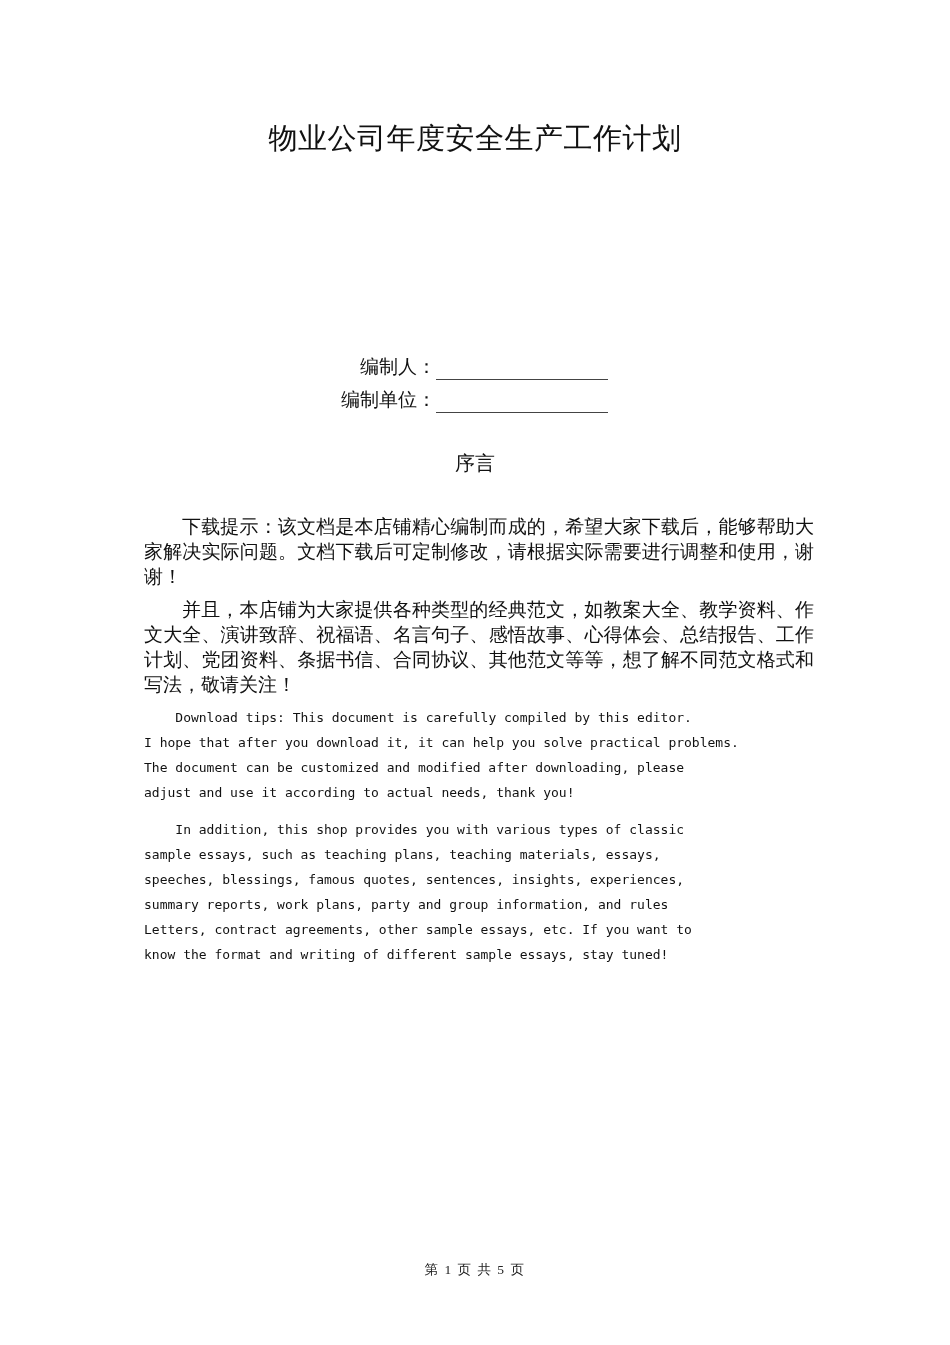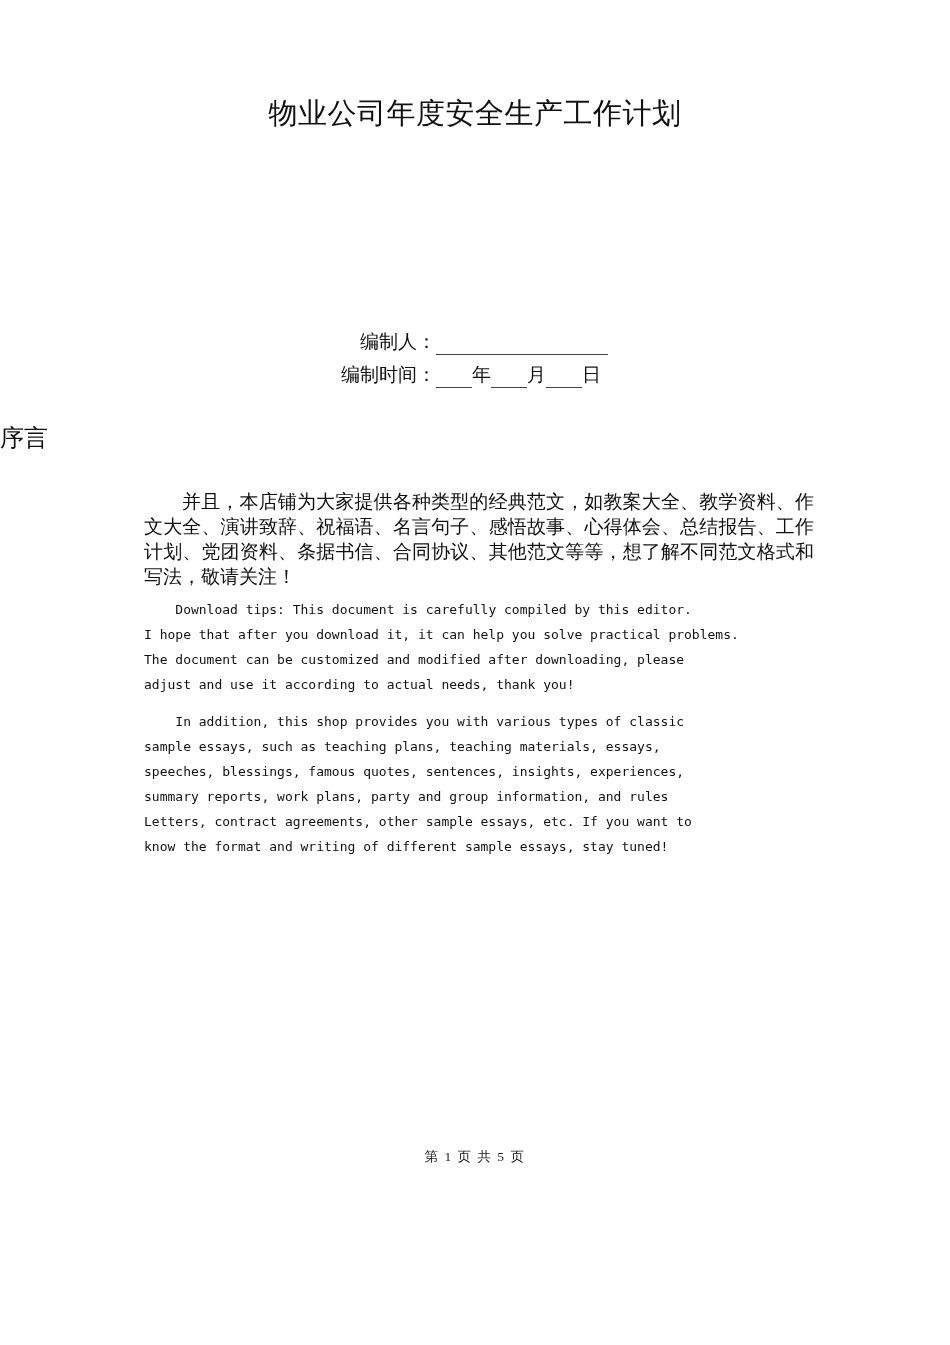--- a/index.html
+++ b/index.html
@@ -11,22 +11,22 @@
     position: relative;
     width: 950px;
     height: 1345px;
     margin: 0 auto;
     background: #ffffff;
     color: #111111;
     font-family: "Liberation Serif", "DejaVu Serif", serif;
     overflow: hidden;
   }
   .doc-title {
-    margin: 8px;
-    padding-top: 88px;
+    margin: 1px;
+    padding-top: 120px;
     font-size: 29px;
     font-weight: normal;
     line-height: 34px;
     text-align: center;
     letter-spacing: 0.5px;
   }
   .doc-subtitle {
     margin-top: 82px;
     font-size: 29px;
     line-height: 32px;
@@ -60,23 +60,24 @@
     width: 36px;
     height: 25px;
     border-bottom: 1px solid #444444;
   }
   .date-unit {
     display: inline-block;
     line-height: 27px;
   }
   .preface-heading {
     margin: 38px 0 0 0;
-    font-size: 24px;
+    font-size: 20px;
     font-weight: normal;
     line-height: 25px;
+    text-align: center;
   }
   .content {
     width: 735px;
     margin: 38px 0 0 144px;
   }
   .para-cn {
     width: 670px;
     margin: 0 0 8px 0;
     font-size: 19px;
     line-height: 25px;
@@ -86,21 +87,21 @@
   .para-en {
     margin: 0 0 12px 0;
     font-family: "DejaVu Sans Mono", "Liberation Mono", monospace;
     font-size: 13px;
     line-height: 25px;
     white-space: pre-wrap;
     text-align: left;
   }
   .page-footer {
     position: absolute;
-    top: 1148px;
+    top: 1261px;
     left: 0;
     width: 100%;
     text-align: center;
     font-size: 13.5px;
     letter-spacing: 1.5px;
     color: #222222;
   }
 </style>
 </head>
 <body>
@@ -109,33 +110,29 @@
 
   <h1 class="doc-title">物业公司年度安全生产工作计划</h1>
 
 
   <div class="cover-form">
     <div class="form-row">
       <span class="form-label">编制人：</span>
       <span class="blank-line"></span>
     </div>
     <div class="form-row">
-      <span class="form-label">编制时间：</span>
-      <span class="blank-short"></span>
-      <span class="date-unit">年</span>
-      <span class="blank-short"></span>
-      <span class="date-unit">月</span>
-      <span class="blank-short"></span>
-      <span class="date-unit">日</span>
+      <span class="form-label">编制单位：</span>
+      <span class="blank-line"></span>
     </div>
   </div>
 
   <h2 class="preface-heading">序言</h2>
 
   <div class="content">
+    <p class="para-cn">下载提示：该文档是本店铺精心编制而成的，希望大家下载后，能够帮助大家解决实际问题。文档下载后可定制修改，请根据实际需要进行调整和使用，谢谢！</p>
     <p class="para-cn">并且，本店铺为大家提供各种类型的经典范文，如教案大全、教学资料、作文大全、演讲致辞、祝福语、名言句子、感悟故事、心得体会、总结报告、工作计划、党团资料、条据书信、合同协议、其他范文等等，想了解不同范文格式和写法，敬请关注！</p>
     <p class="para-en">    Download tips: This document is carefully compiled by this editor.
 I hope that after you download it, it can help you solve practical problems.
 The document can be customized and modified after downloading, please
 adjust and use it according to actual needs, thank you!</p>
     <p class="para-en">    In addition, this shop provides you with various types of classic
 sample essays, such as teaching plans, teaching materials, essays,
 speeches, blessings, famous quotes, sentences, insights, experiences,
 summary reports, work plans, party and group information, and rules
 Letters, contract agreements, other sample essays, etc. If you want to

